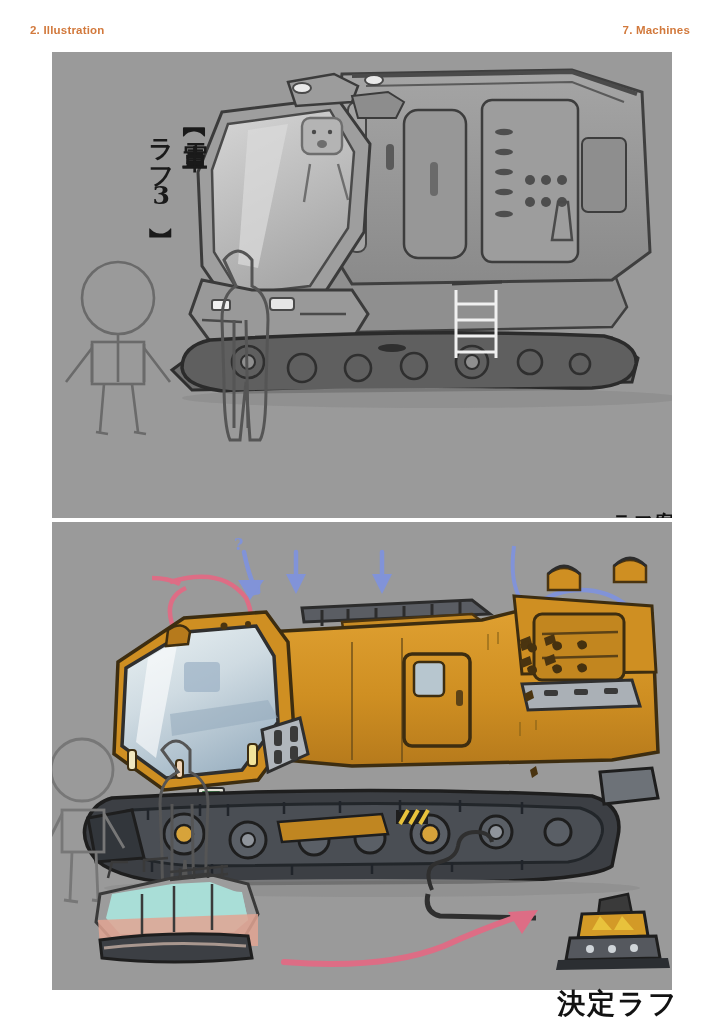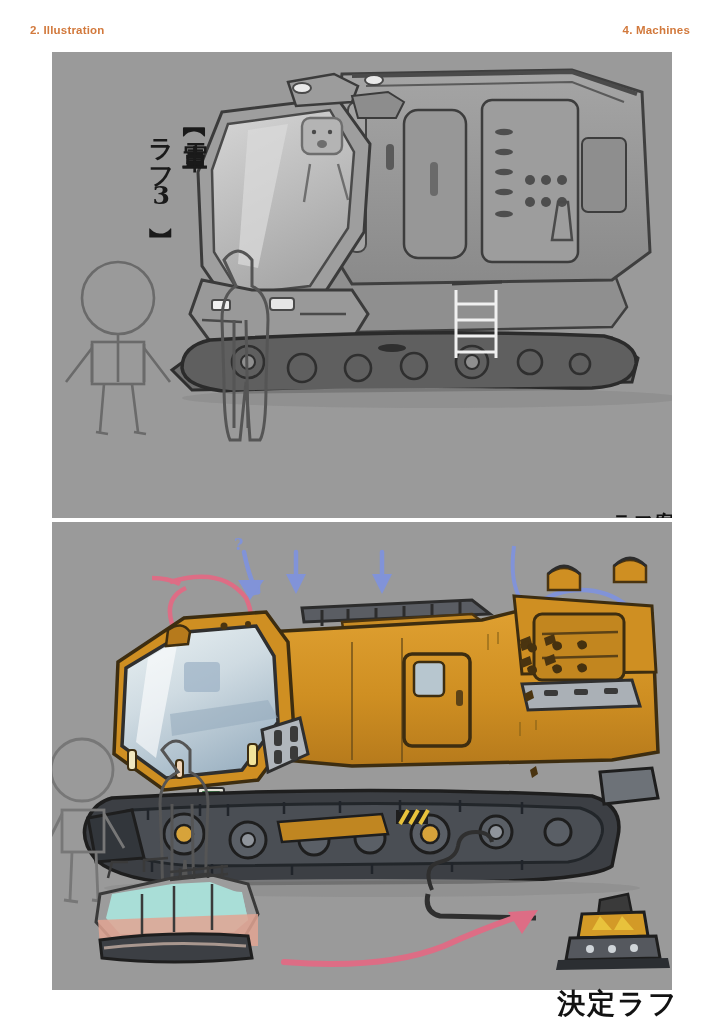--- a/index.html
+++ b/index.html
@@ -46,21 +46,21 @@
   #stamp-final{left:548px;top:985px;width:140px;}
   #stamp-final .stamp-label{font-size:28px;}
 </style>
 </head>
 <body>
 
 <div class="page">
 
   <div class="hdr">
     <div class="hdr-l">2. Illustration</div>
-    <div class="hdr-r">4. Machines</div>
+    <div class="hdr-r">7. Machines</div>
   </div>
 
   <div class="panel" id="panel-top">
     <svg class="art" viewBox="0 0 620 466" width="620" height="466">
       <defs>
         <linearGradient id="glassG" x1="0" y1="0" x2="0.4" y2="1">
           <stop offset="0" stop-color="#d6d6d6"></stop>
             <stop offset="0.55" stop-color="#bdbdbd"></stop>
             <stop offset="1" stop-color="#a8a8a8"></stop>
         </linearGradient>

